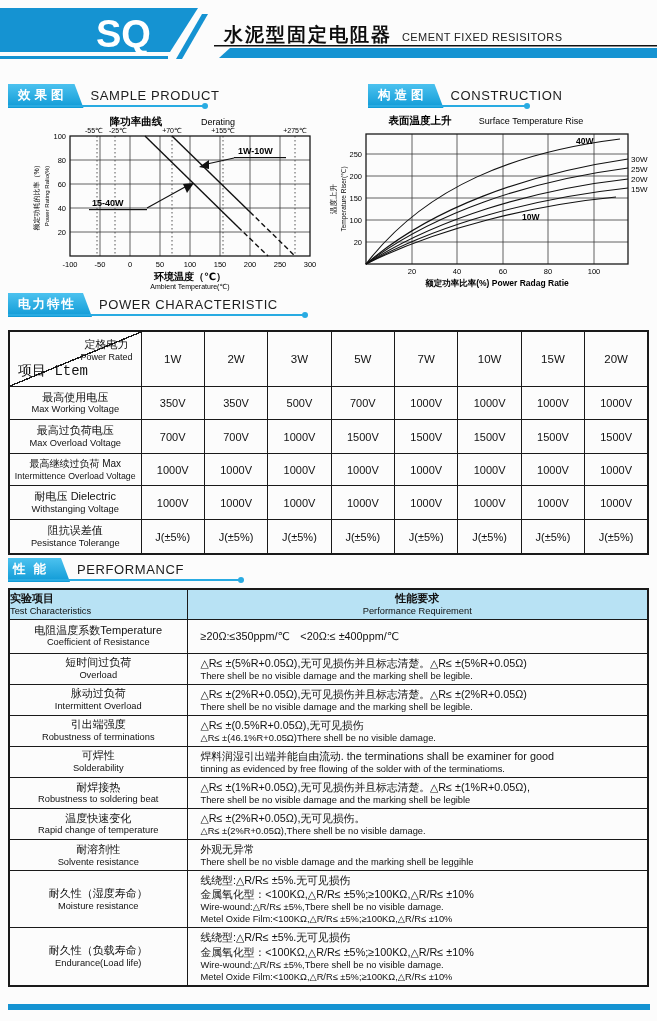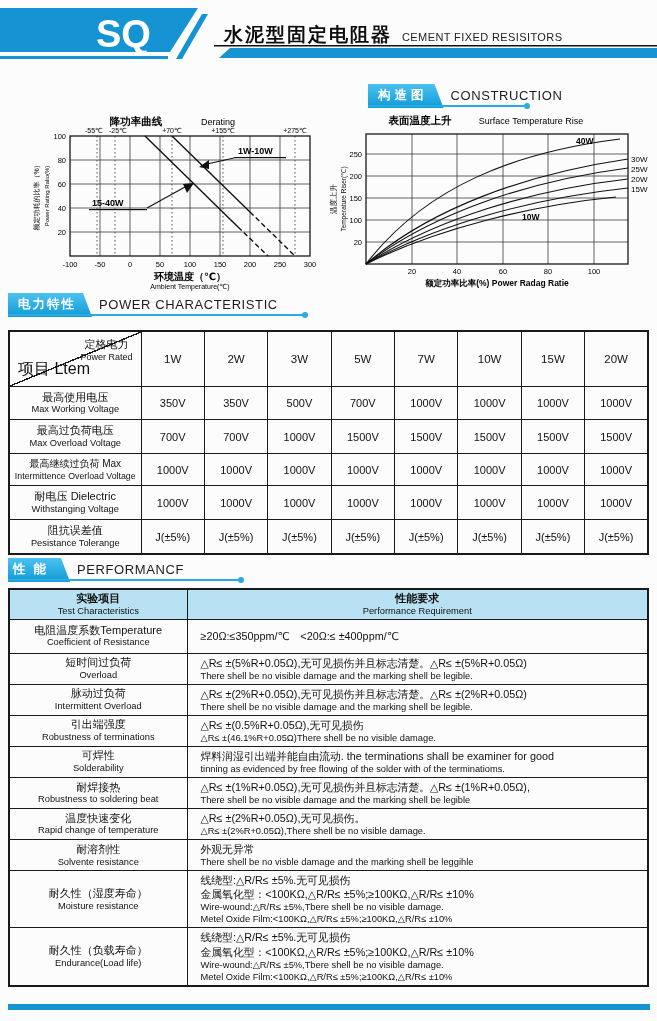--- a/index.html
+++ b/index.html
@@ -17,32 +17,32 @@
 
   
   table{border-collapse:collapse;table-layout:fixed;}
   .ptable{position:absolute;left:8px;top:330px;width:641px;border:2px solid #1a1a1a;}
   .ptable td{border:1px solid #1a1a1a;text-align:center;padding:4px;vertical-align:middle;}
   .corner{position:relative;background:
      linear-gradient(to bottom right,transparent calc(50% - 0.7px),#1a1a1a calc(50% - 0.7px),#1a1a1a calc(50% + 0.7px),transparent calc(50% + 0.7px));}
   .c-top{position:absolute;top:5px;right:8px;text-align:center;}
   .c-top .czh{font-size:11px;}
   .c-top .cen{font-size:9px;}
-  .c-bot{position:absolute;bottom:6px;left:8px;font-size:16px;}
+  .c-bot{position:absolute;bottom:6px;left:8px;font-size:14px;font-family:Liberation Mono, monospace;}
   .colhead{font-size:11.5px;margin-left:8px;}
   .rzh{font-size:11px;line-height:1.25;}
   .ren{font-size:8.8px;line-height:1.2;color:#111;}
   .pval{font-size:11px;}
 
   
   .xtable{position:absolute;left:8px;top:588px;width:641px;border:2px solid #1a1a1a;}
   .xtable td{border:1px solid #1a1a1a;padding:0;vertical-align:middle;}
   .xtable td.pl{text-align:center;}
   .xtable td.pr{text-align:left;padding:2px 6px 2px 13px;}
-  .thead td{background:#b8e2f4;text-align:center;}
+  .thead td{background:#b8e2f4;}
   .line-zh{font-size:10.8px;line-height:1.3;}
   .line-en{font-size:9.3px;line-height:1.3;}
 
   .footer-bar{position:absolute;left:8px;top:1004px;width:642px;height:6px;background:#1593d2;}
   svg text{font-family:"Liberation Sans","DejaVu Sans",sans-serif;}
 </style>
 </head>
 <body>
 
 <div class="page">
@@ -51,20 +51,26 @@
     <polygon points="0,8 198,8 170,52 0,52" fill="#1593d2"></polygon>
     <rect x="0" y="56" width="168" height="3" fill="#1593d2"></rect>
     <polygon points="202,14 208,14 182,59 176,59" fill="#1593d2"></polygon>
     <text x="96" y="47" font-size="38" font-weight="bold" fill="#ffffff">SQ</text>
     <text x="224" y="41" font-size="19" font-weight="bold" fill="#0d0d0d" letter-spacing="2">水泥型固定电阻器</text>
     <text x="402" y="41" font-size="11" fill="#222" letter-spacing="0.4">CEMENT FIXED RESISITORS</text>
     <rect x="214" y="45" width="443" height="1.5" fill="#111"></rect>
     <polygon points="230,48 657,48 657,58 219,58" fill="#1593d2"></polygon>
   </svg>
 
+  <div class="sec" style="left:8px;top:84px">
+    <span class="badge">效果图</span><span class="sec-en">SAMPLE PRODUCT</span>
+    <span class="sec-line" style="width:196px">
+        <span class="sec-dot"></span>
+      </span>
+  </div>
 
   <div class="sec" style="left:368px;top:84px">
     <span class="badge">构造图</span><span class="sec-en">CONSTRUCTION</span>
     <span class="sec-line" style="width:158px">
         <span class="sec-dot"></span>
       </span>
   </div>
 
   <svg width="292" height="178" viewBox="0 0 292 178" style="position:absolute;left:28px;top:114px">
     <text x="108" y="11" font-size="10.5" font-weight="bold" text-anchor="middle">降功率曲线</text>

